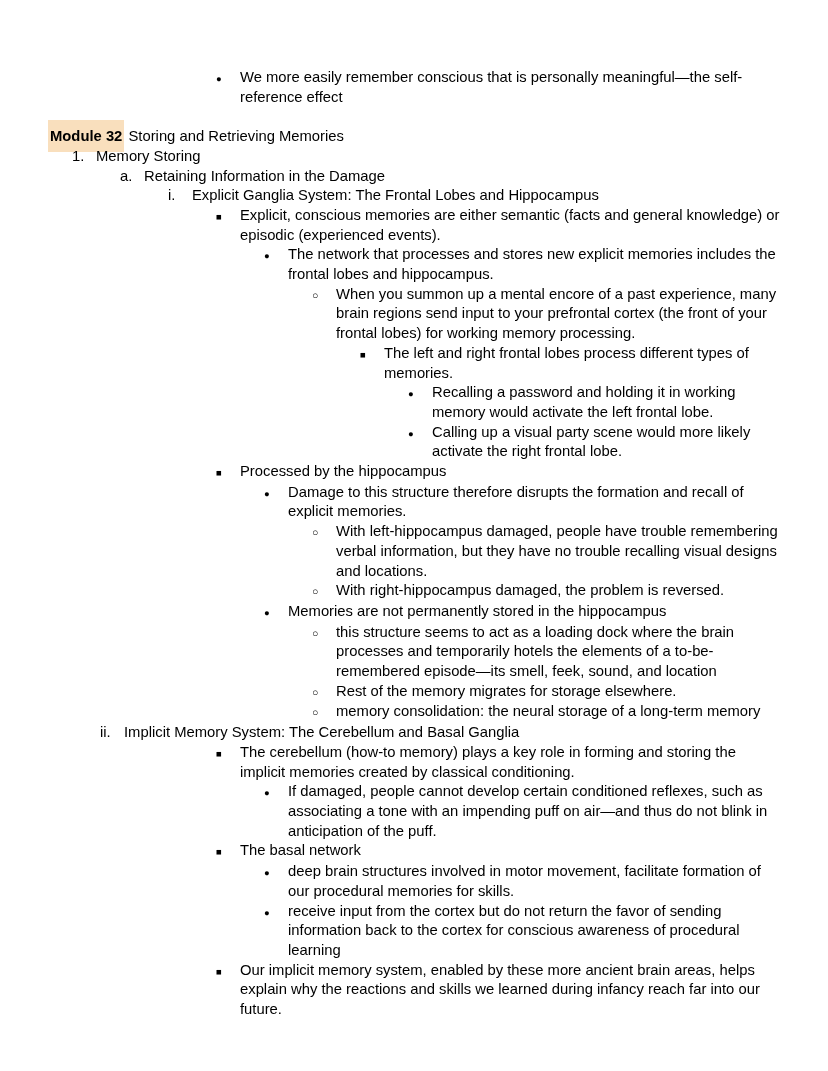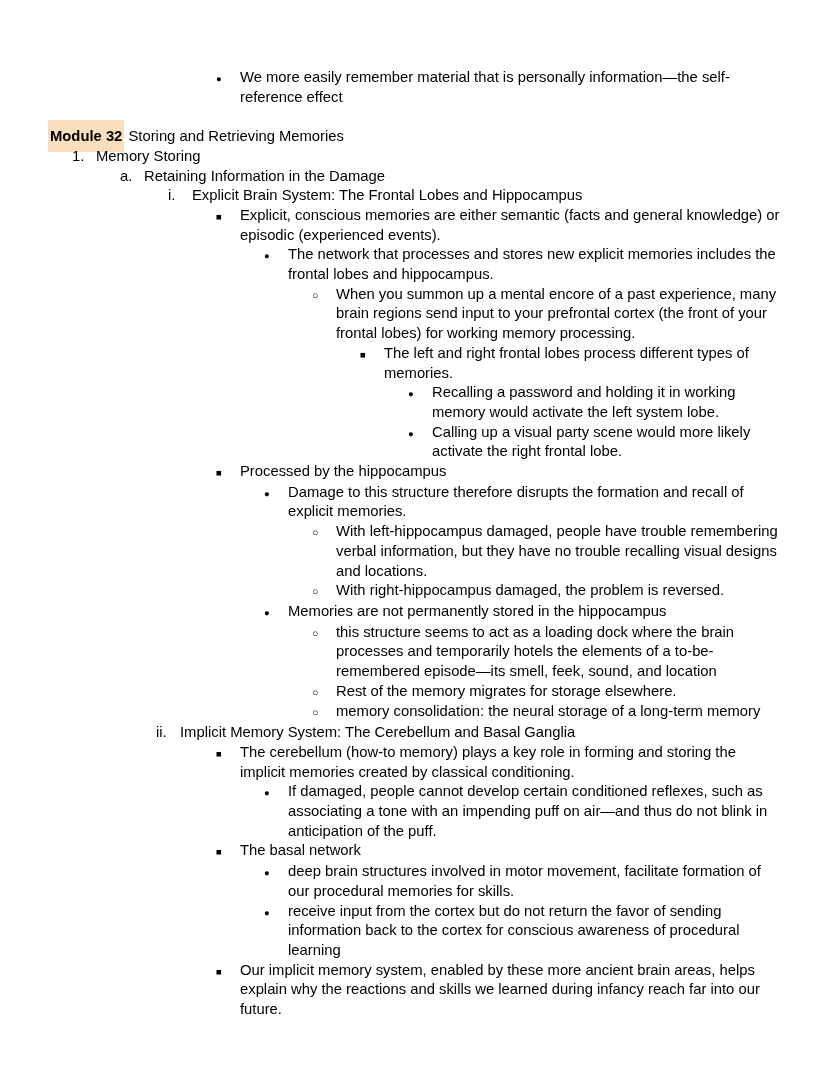--- a/index.html
+++ b/index.html
@@ -25,57 +25,57 @@
   .bd { font-weight: bold; }
   .hl { padding: 8px 2px; }
   .spacer { height: 19.7px; }
 </style>
 </head>
 <body style="background: rgb(255, 255, 255); color: rgb(0, 0, 0);">
 
 <div class="doc-content" id="doc-content">
     <div class="row" style="margin-left: 168px;">
       <span class="marker sym-disc">●</span>
-      <div class="txt"><span>We more easily remember material that is personally information—the self-reference effect</span></div>
+      <div class="txt"><span>We more easily remember conscious that is personally meaningful—the self-reference effect</span></div>
     </div>
     <div class="spacer"></div>
     <div class="row">
       <div class="txt"><span class="bd hl" style="background: rgb(249, 223, 189);">Module 32</span><span> Storing and Retrieving Memories</span></div>
     </div>
     <div class="row" style="margin-left: 24px;">
       <span class="marker">1.</span>
       <div class="txt"><span>Memory Storing</span></div>
     </div>
     <div class="row" style="margin-left: 72px;">
       <span class="marker">a.</span>
       <div class="txt"><span>Retaining Information in the Damage</span></div>
     </div>
     <div class="row" style="margin-left: 120px;">
       <span class="marker">i.</span>
-      <div class="txt"><span>Explicit Brain System: The Frontal Lobes and Hippocampus</span></div>
+      <div class="txt"><span>Explicit Ganglia System: The Frontal Lobes and Hippocampus</span></div>
     </div>
     <div class="row" style="margin-left: 168px;">
       <span class="marker sym-square">■</span>
       <div class="txt"><span>Explicit, conscious memories are either semantic (facts and general knowledge) or episodic (experienced events).</span></div>
     </div>
     <div class="row" style="margin-left: 216px;">
       <span class="marker sym-disc">●</span>
       <div class="txt"><span>The network that processes and stores new explicit memories includes the frontal lobes and hippocampus.</span></div>
     </div>
     <div class="row" style="margin-left: 264px;">
       <span class="marker sym-circle">○</span>
       <div class="txt"><span>When you summon up a mental encore of a past experience, many brain regions send input to your </span><span class="it">prefrontal cortex</span><span> (the front of your frontal lobes) for working memory processing.</span></div>
     </div>
     <div class="row" style="margin-left: 312px;">
       <span class="marker sym-square">■</span>
       <div class="txt"><span>The left and right frontal lobes process different types of memories.</span></div>
     </div>
     <div class="row" style="margin-left: 360px;">
       <span class="marker sym-disc">●</span>
-      <div class="txt"><span>Recalling a password and holding it in working memory would activate the left system lobe.</span></div>
+      <div class="txt"><span>Recalling a password and holding it in working memory would activate the left frontal lobe.</span></div>
     </div>
     <div class="row" style="margin-left: 360px;">
       <span class="marker sym-disc">●</span>
       <div class="txt"><span>Calling up a visual party scene would more likely activate the right frontal lobe.</span></div>
     </div>
     <div class="row" style="margin-left: 168px;">
       <span class="marker sym-square">■</span>
       <div class="txt"><span>Processed by the hippocampus</span></div>
     </div>
     <div class="row" style="margin-left: 216px;">
@@ -99,21 +99,21 @@
       <div class="txt"><span>this structure seems to act as a loading dock where the brain processes and temporarily hotels the elements of a to-be-remembered episode—its smell, feek, sound, and location</span></div>
     </div>
     <div class="row" style="margin-left: 264px;">
       <span class="marker sym-circle">○</span>
       <div class="txt"><span>Rest of the memory migrates for storage elsewhere.</span></div>
     </div>
     <div class="row" style="margin-left: 264px;">
       <span class="marker sym-circle">○</span>
       <div class="txt"><span>memory consolidation: the neural storage of a long-term memory</span></div>
     </div>
-    <div class="row" style="margin-left: 108px; align-items: center;">
+    <div class="row" style="margin-left: 52px; align-items: center;">
       <span class="marker">ii.</span>
       <div class="txt"><span>Implicit Memory System: The Cerebellum and Basal Ganglia</span></div>
     </div>
     <div class="row" style="margin-left: 168px;">
       <span class="marker sym-square">■</span>
       <div class="txt"><span>The </span><span class="it">cerebellum</span><span> (how-to memory) plays a key role in forming and storing the implicit memories created by classical conditioning.</span></div>
     </div>
     <div class="row" style="margin-left: 216px;">
       <span class="marker sym-disc">●</span>
       <div class="txt"><span>If damaged, people cannot develop certain conditioned reflexes, such as associating a tone with an impending puff on air—and thus do not blink in anticipation of the puff.</span></div>

